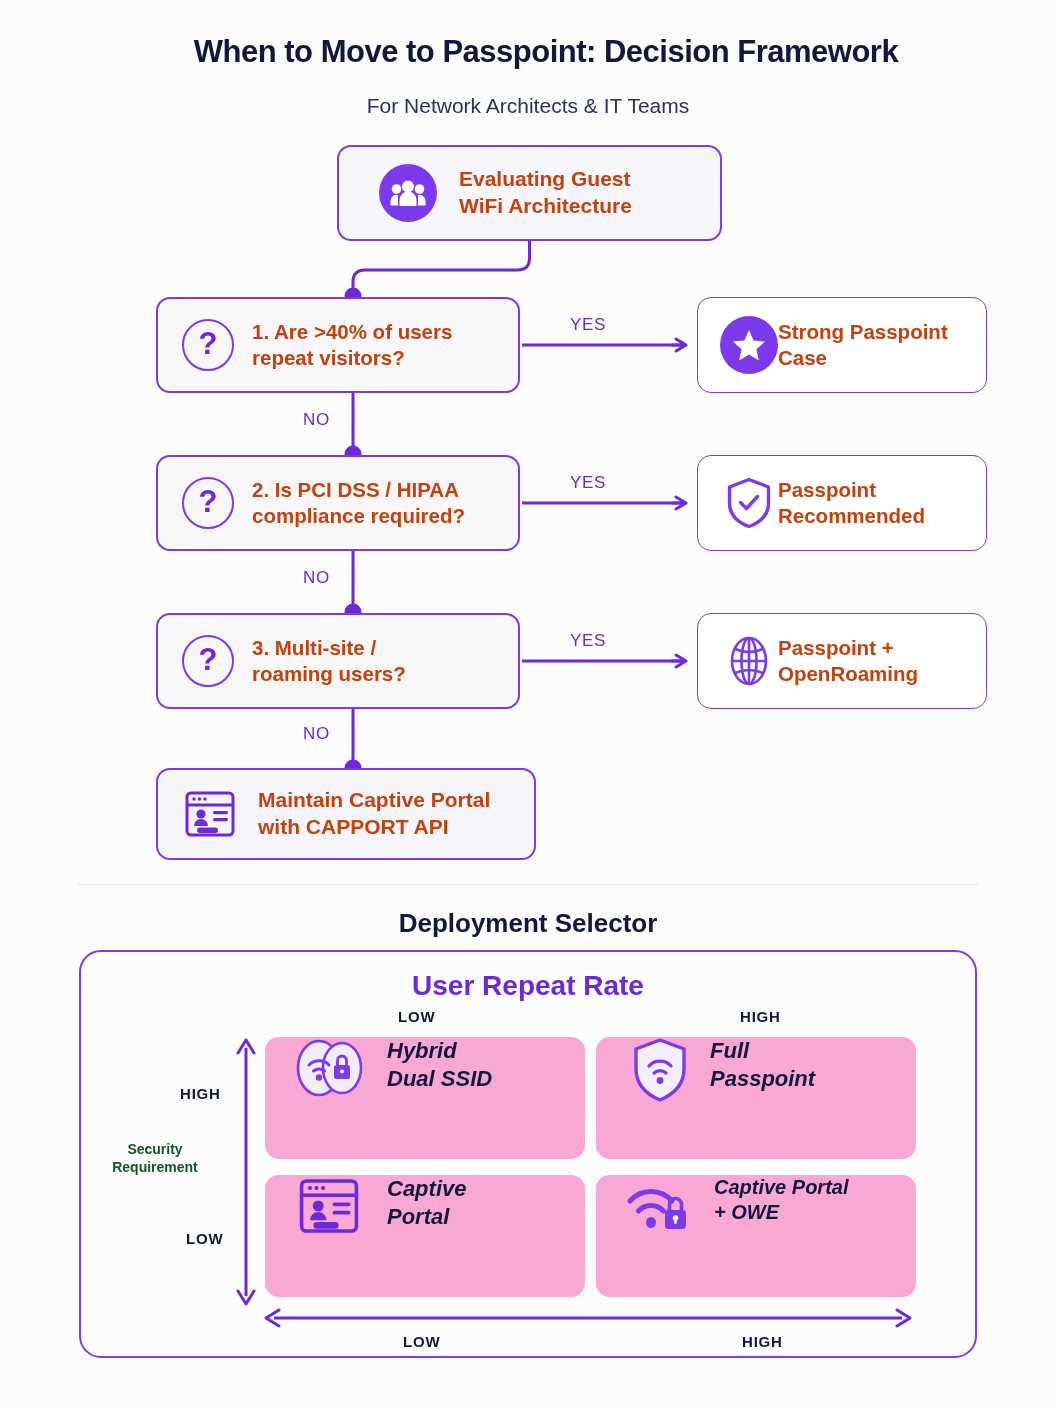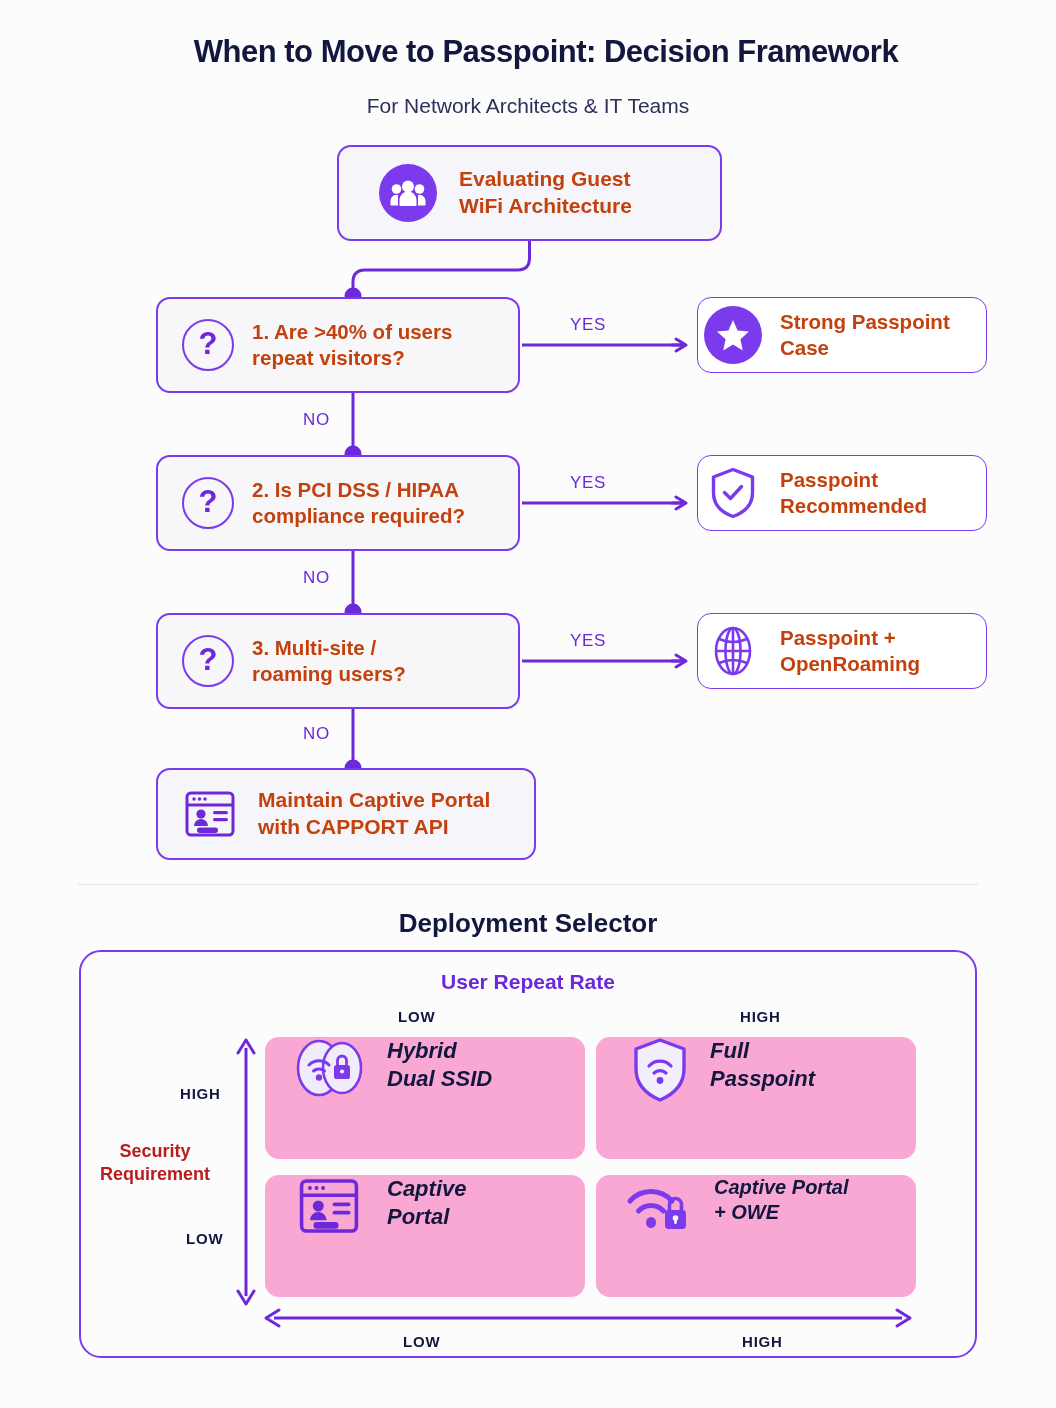--- a/index.html
+++ b/index.html
@@ -35,24 +35,24 @@
     left: 337px; top: 145px; width: 385px; height: 96px;
     background: #f6f6fa;
     padding-left: 40px; gap: 22px;
   }
   .node.decision {
     left: 156px; top: 0; width: 364px; height: 96px;
     background: #f7f7f9;
     padding-left: 24px; gap: 18px;
   }
   .node.outcome {
-    left: 697px; width: 290px; height: 76px;
+    left: 697px; width: 290px; height: 96px;
     background: #ffffff;
     border-width: 1.6px;
-    padding-left: 6px; gap: 18px;
+    padding-left: 22px; 
   }
   .node.terminal {
     left: 156px; top: 768px; width: 380px; height: 92px;
     background: #f6f6fa;
     padding-left: 22px; gap: 18px;
   }
   .node-label {
     font-size: 21px; font-weight: bold; line-height: 1.28;
     color: #c2410c; white-space: pre-line;
   }
@@ -91,29 +91,29 @@
     text-align: center; font-size: 26px; font-weight: bold; color: #11173d;
   }
   .matrix-box {
     position: absolute; left: 79px; top: 950px;
     width: 898px; height: 408px;
     border: 2px solid #7c3aed; border-radius: 22px;
     background: #fcfcfd;
   }
   .matrix-title {
     position: absolute; top: 970px; left: 0; width: 1056px;
-    text-align: center; font-size: 21px; font-weight: bold; color: #6d28d9;
+    text-align: center; font-size: 28px; font-weight: bold; color: #6d28d9;
   }
   .axis-cap {
     position: absolute; font-size: 15px; font-weight: bold;
     color: #11173d; letter-spacing: 0.8px;
   }
   .axis-name {
     position: absolute; text-align: center;
-    font-size: 18px; font-weight: bold; color: #b91c1c; line-height: 1.3;
+    font-size: 14px; font-weight: bold; color: #14532d; line-height: 1.3;
   }
   .cell {
     position: absolute; width: 320px; height: 122px;
     background: #f9a8d4; border-radius: 14px;
     display: flex; gap: 20px; padding-left: 26px; font-style: italic;
   }
   .cell-label {
     font-size: 22px; font-weight: bold; line-height: 1.25;
     color: #11173d; white-space: pre-line;
   }

